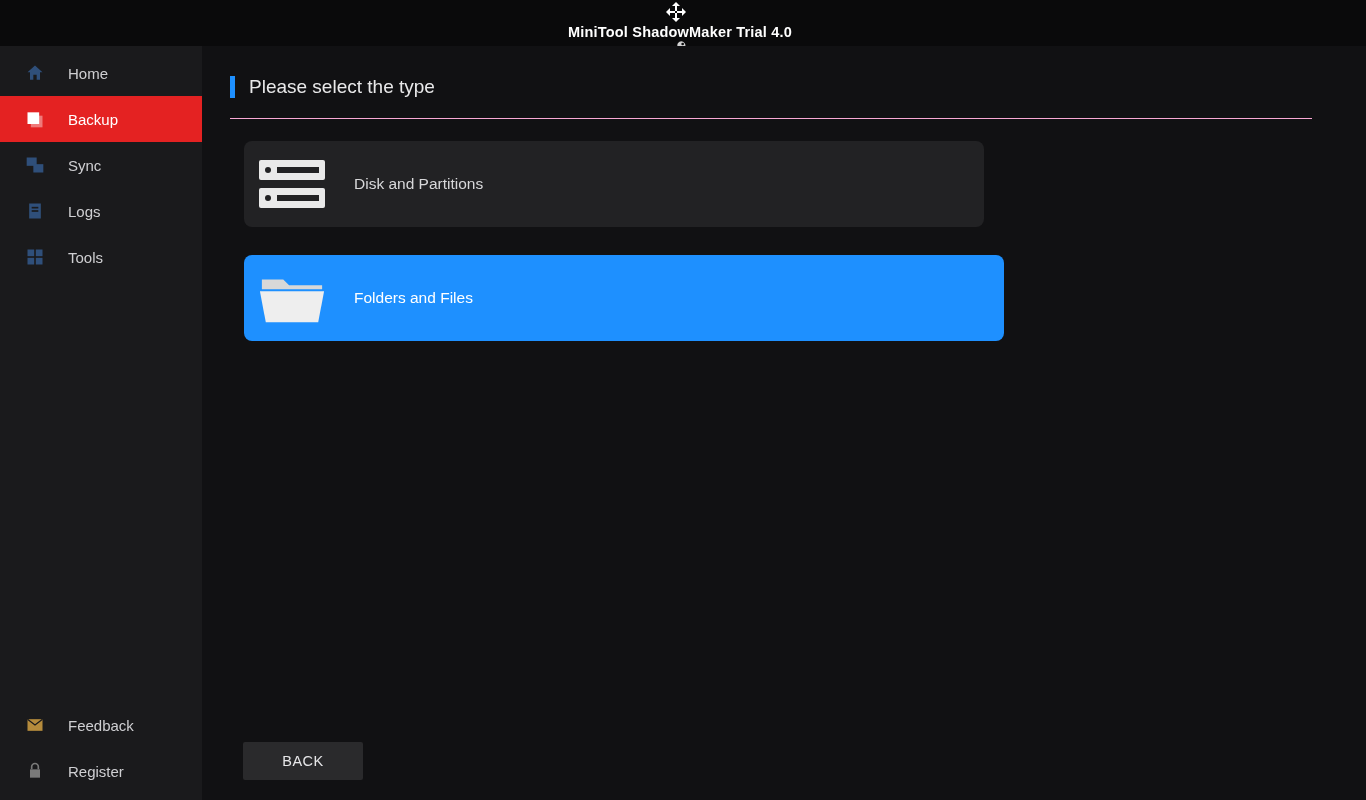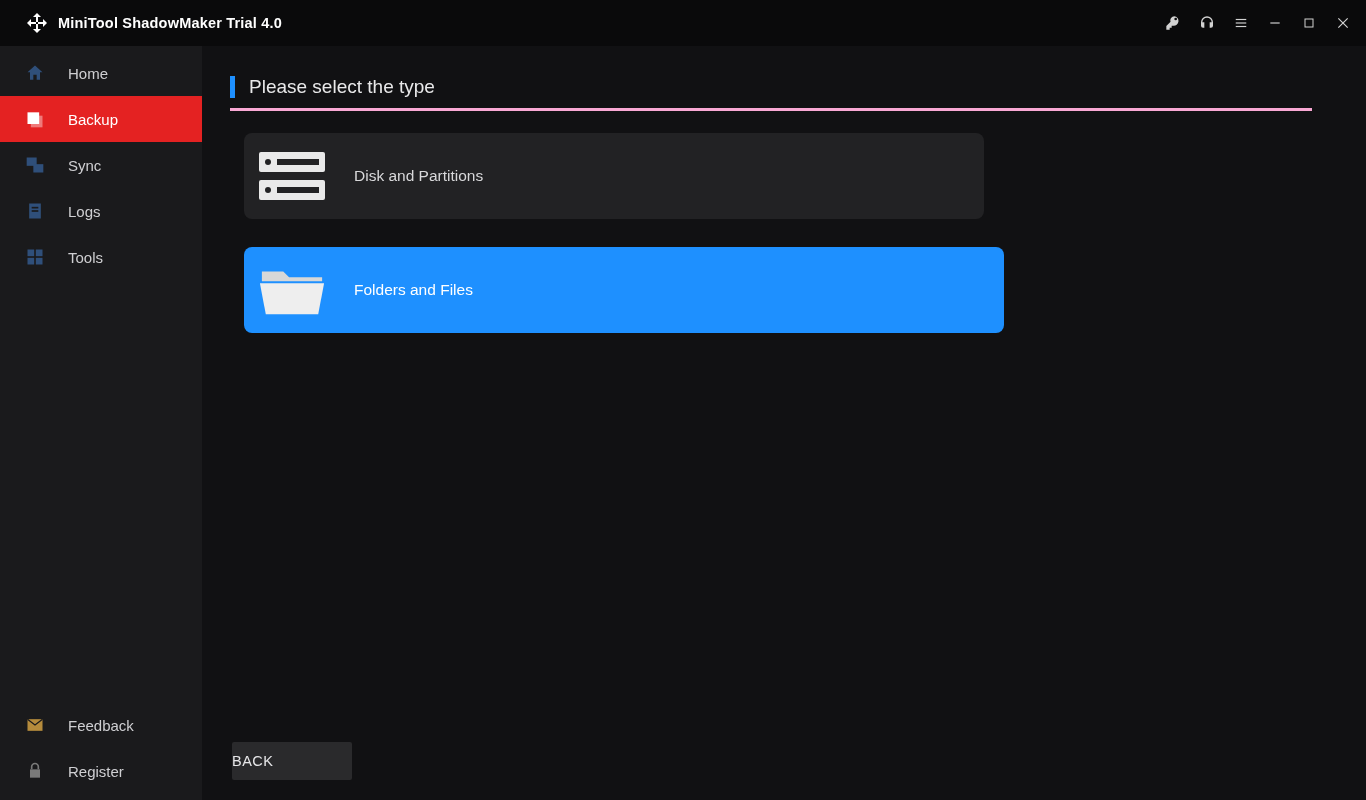--- a/index.html
+++ b/index.html
@@ -1,20 +1,20 @@
 <!DOCTYPE html>
 <html><head>
 <meta charset="utf-8">
 <style>
   * { margin: 0; padding: 0; box-sizing: border-box; font-family: "Segoe UI", Tahoma, sans-serif; }
   html, body { width: 1366px; height: 800px; background: #000; overflow: hidden; }
   .app { width: 1366px; height: 800px; background: #111113; display: flex; flex-direction: column; }
 
   
-  .titlebar { height: 46px; background: #0a0a0b; display: flex; align-items: center; padding: 0 6px 0 24px; color: #fff; }
+  .titlebar { height: 46px; background: #0a0a0b; display: flex; align-items: center; padding: 0 6px 0 0; color: #fff; flex-direction: column; }
   .titlebar .logo { width: 26px; height: 26px; margin-right: 8px; display:flex; align-items:center; justify-content:center; }
   .titlebar .title { font-size: 14.5px; font-weight: 600; letter-spacing: .2px; }
   .titlebar .spacer { flex: 1; }
   .titlebar .ctl { width: 34px; height: 46px; display:flex; align-items:center; justify-content:center; color:#e8e8e8; cursor:pointer; }
   .titlebar .ctl svg { opacity:.9; }
 
   
   .body { flex:1; display:flex; min-height:0; }
 
   
@@ -26,32 +26,32 @@
   .nav-item.active svg { fill:#fff; }
   .nav-item:not(.active) svg { fill:#2f4f7a; }
   .nav-item:not(.active) .nic.alt svg { fill:#b58b3c; }
 
   .sidebar .bottom { margin-top:auto; padding-bottom:6px; }
   .bottom .nav-item svg { fill:#8a6b2f; }
   .bottom .nav-item.reg svg { fill:#7a7a7a; }
 
   
   .main { flex:1; background:#111113; position:relative; padding: 30px 44px 0 28px; }
-  .heading-row { display:flex; gap:14px; padding-bottom:10px; border-bottom:3px solid #f9a8d4; margin-bottom:22px; margin-right:10px; }
+  .heading-row { display:flex; gap:14px; padding-bottom:20px; border-bottom:1px solid #f9a8d4; margin-bottom:22px; margin-right:10px; }
   .heading-bar { width:5px; height:22px; background:#1e90ff; }
   .heading { color:#e9e9ea; font-size:19px; font-weight:400; }
 
   .cards { display:flex; flex-direction:column; gap:28px; margin-left:14px; }
   .card { width: 740px; height: 86px; border-radius:8px; display:flex; align-items:center; padding-left:14px; gap:28px; cursor:pointer; }
   .card.dark { background:#222224; color:#d8d8da; }
   .card.blue { background:#1e90ff; color:#ffffff; width: 760px; }
   .card .cic { width:68px; height:58px; display:flex; align-items:center; justify-content:center; }
   .card .lbl { font-size:15.5px; }
 
-  .back { position:absolute; left:28px; bottom:20px; margin-left:2px; width:120px; height:38px; background:#2a2a2c; color:#e6e6e8; font-size:14.5px; letter-spacing:.5px; display:flex; align-items:center; border-radius:2px; cursor:pointer; }
+  .back { position:absolute; left:28px; bottom:20px; margin-left:13px; width:120px; height:38px; background:#2a2a2c; color:#e6e6e8; font-size:14.5px; letter-spacing:.5px; display:flex; align-items:center; justify-content:center; border-radius:2px; cursor:pointer; }
 </style>
 </head>
 <body>
 
 <div class="app">
 
   <div class="titlebar">
     <span class="logo">
       <svg viewBox="0 0 24 24" width="24" height="24">
           <g fill="#fff">

